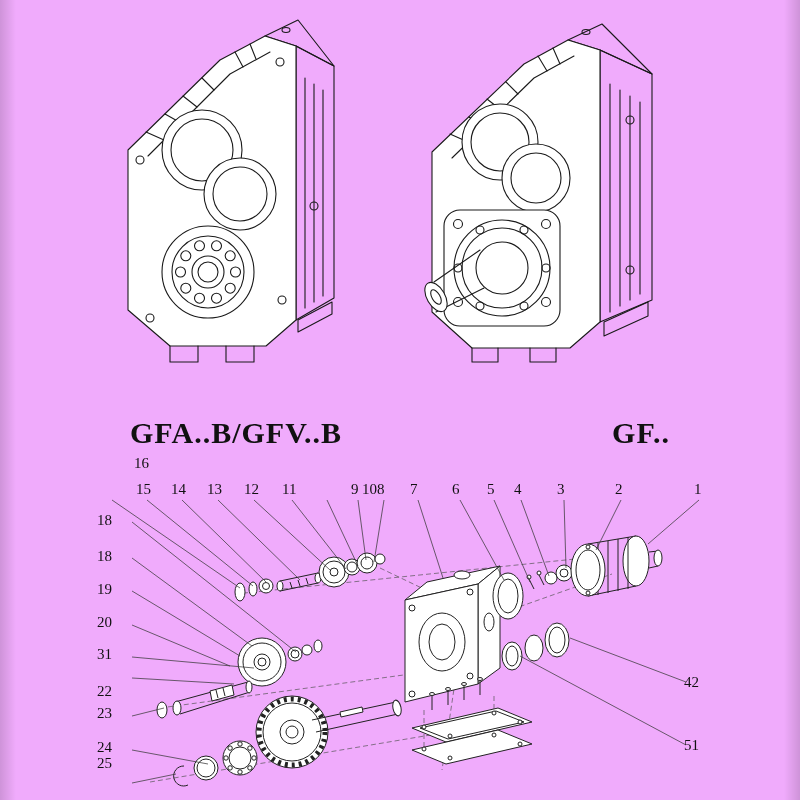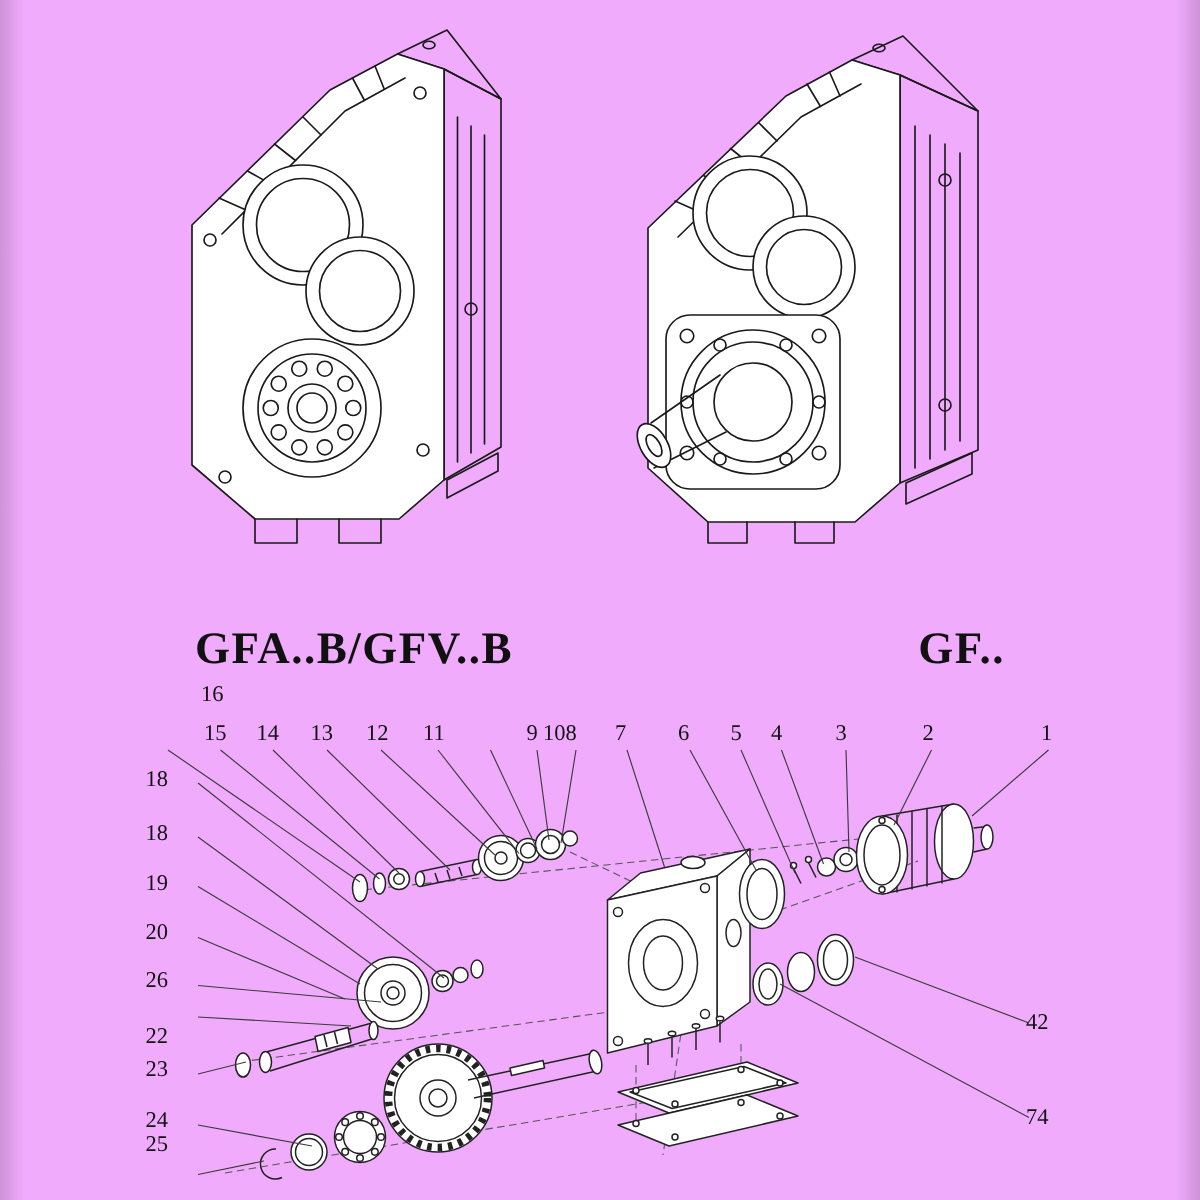--- a/index.html
+++ b/index.html
@@ -339,23 +339,23 @@
     <span class="callout" style="left:487px;top:481px;">5</span>
     <span class="callout" style="left:514px;top:481px;">4</span>
     <span class="callout" style="left:557px;top:481px;">3</span>
     <span class="callout" style="left:615px;top:481px;">2</span>
     <span class="callout" style="left:694px;top:481px;">1</span>
 
     <span class="callout" style="left:97px;top:512px;">18</span>
     <span class="callout" style="left:97px;top:548px;">18</span>
     <span class="callout" style="left:97px;top:581px;">19</span>
     <span class="callout" style="left:97px;top:614px;">20</span>
-    <span class="callout" style="left:97px;top:646px;">26</span>
+    <span class="callout" style="left:97px;top:646px;">31</span>
     <span class="callout" style="left:97px;top:668px;margin-top:15px;">22</span>
     <span class="callout" style="left:97px;top:705px;">23</span>
     <span class="callout" style="left:97px;top:739px;">24</span>
     <span class="callout" style="left:97px;top:755px;">25</span>
 
     <span class="callout" style="left:684px;top:674px;">42</span>
-    <span class="callout" style="left:684px;top:737px;">74</span>
+    <span class="callout" style="left:684px;top:737px;">51</span>
   </div>
 
 </div>
 
 </body></html>

